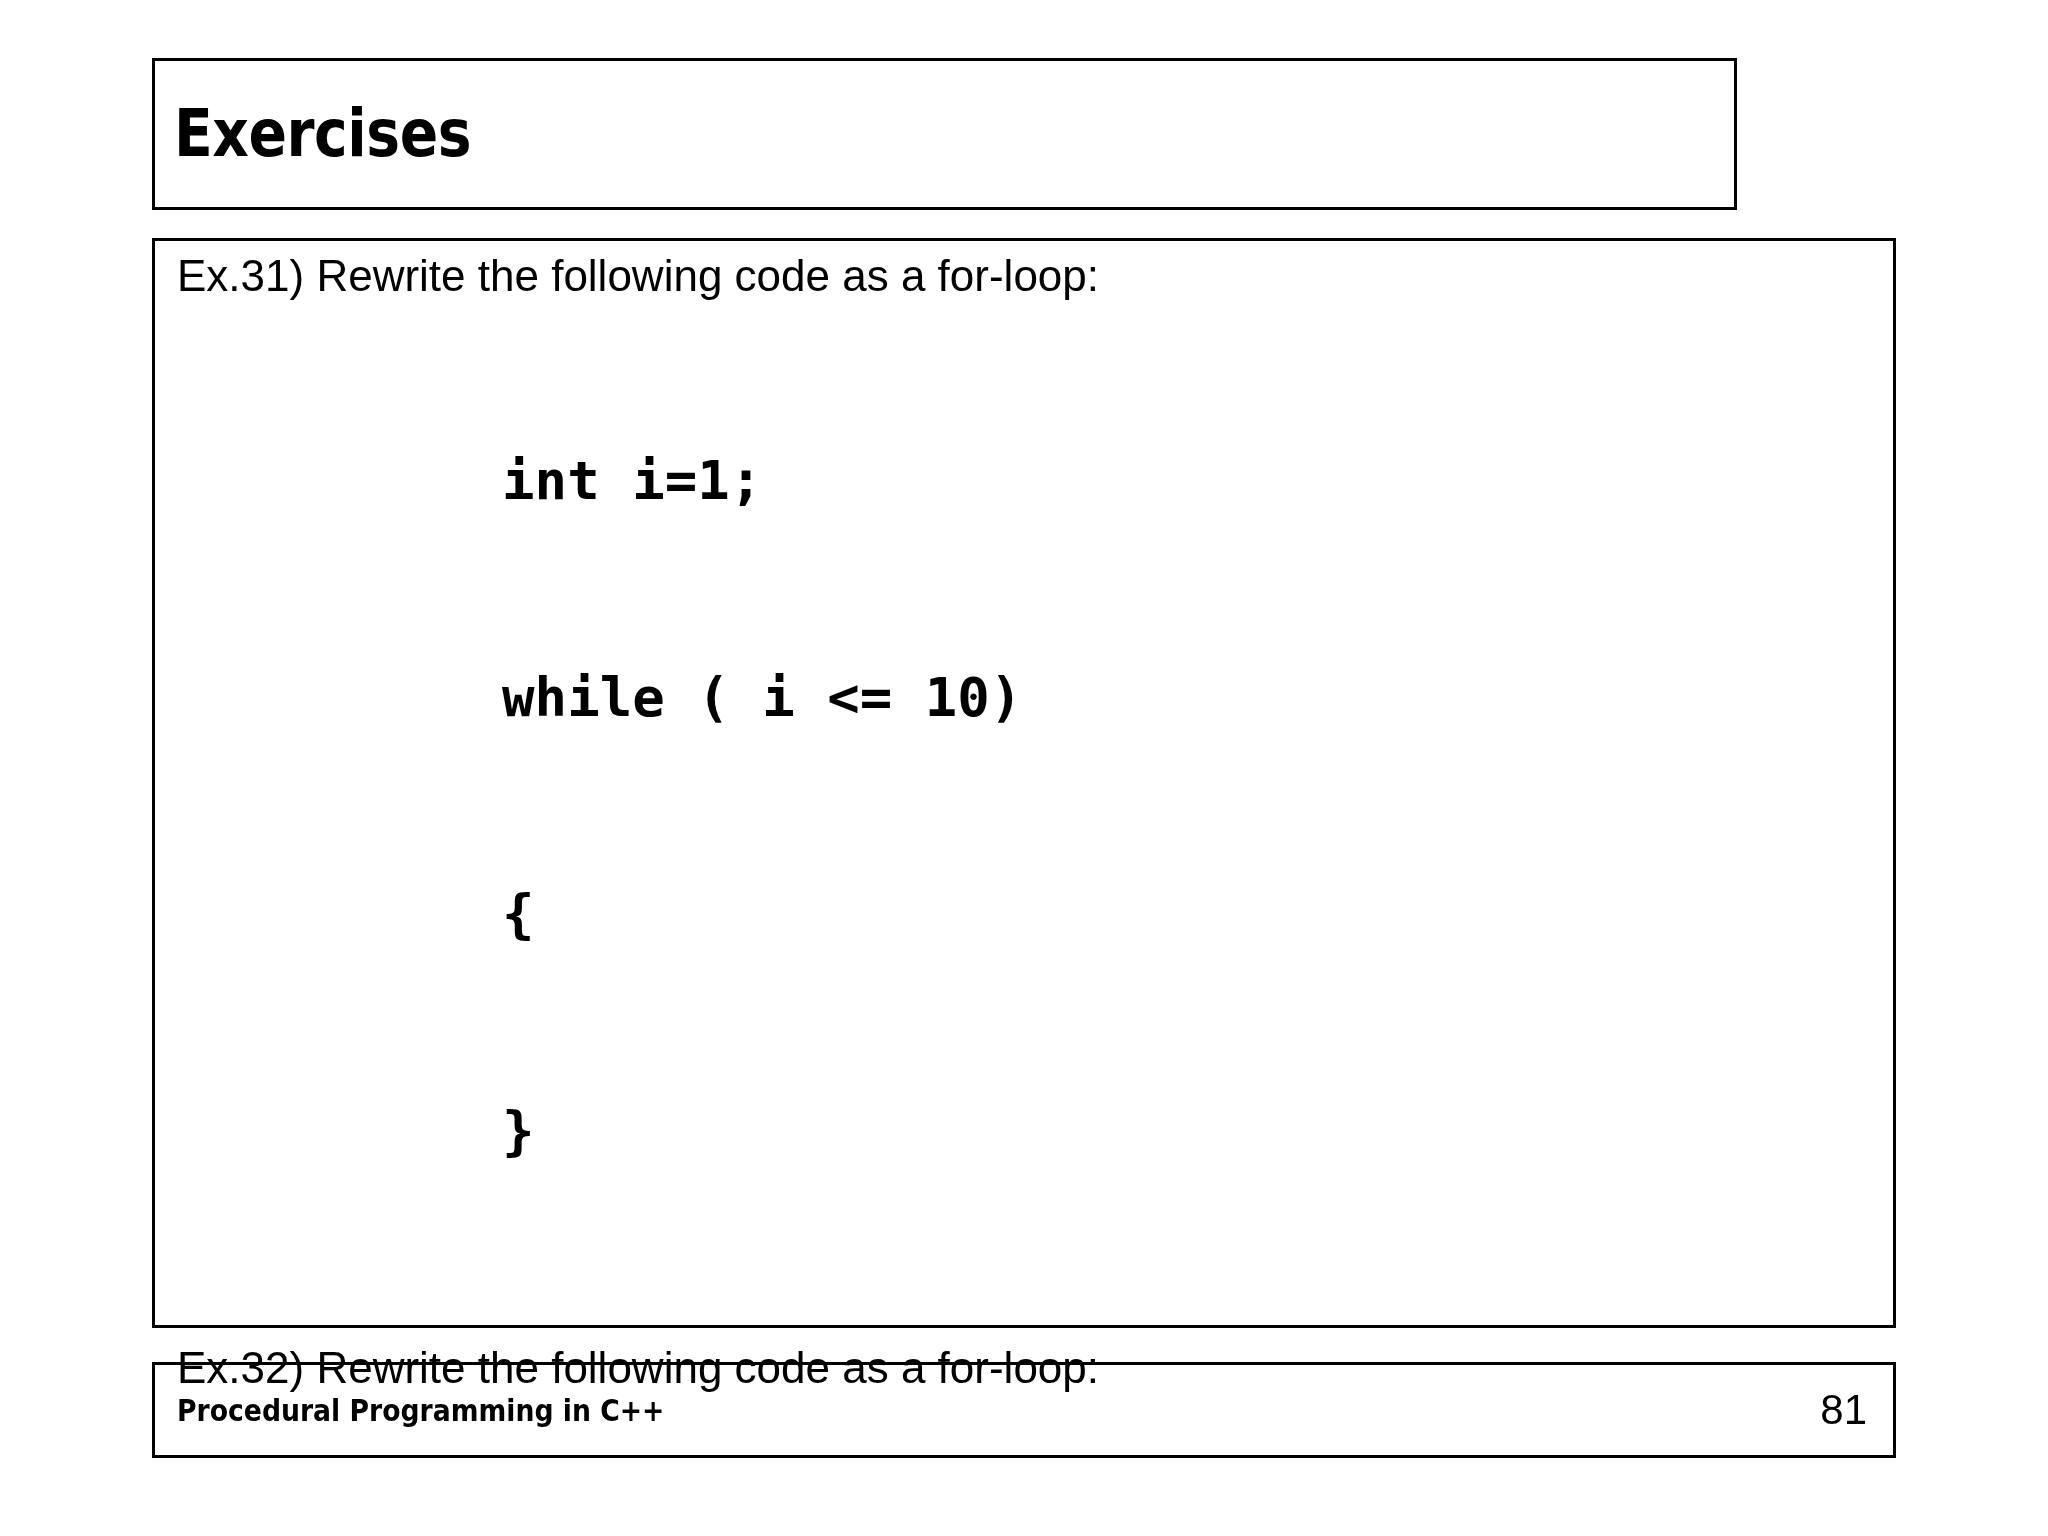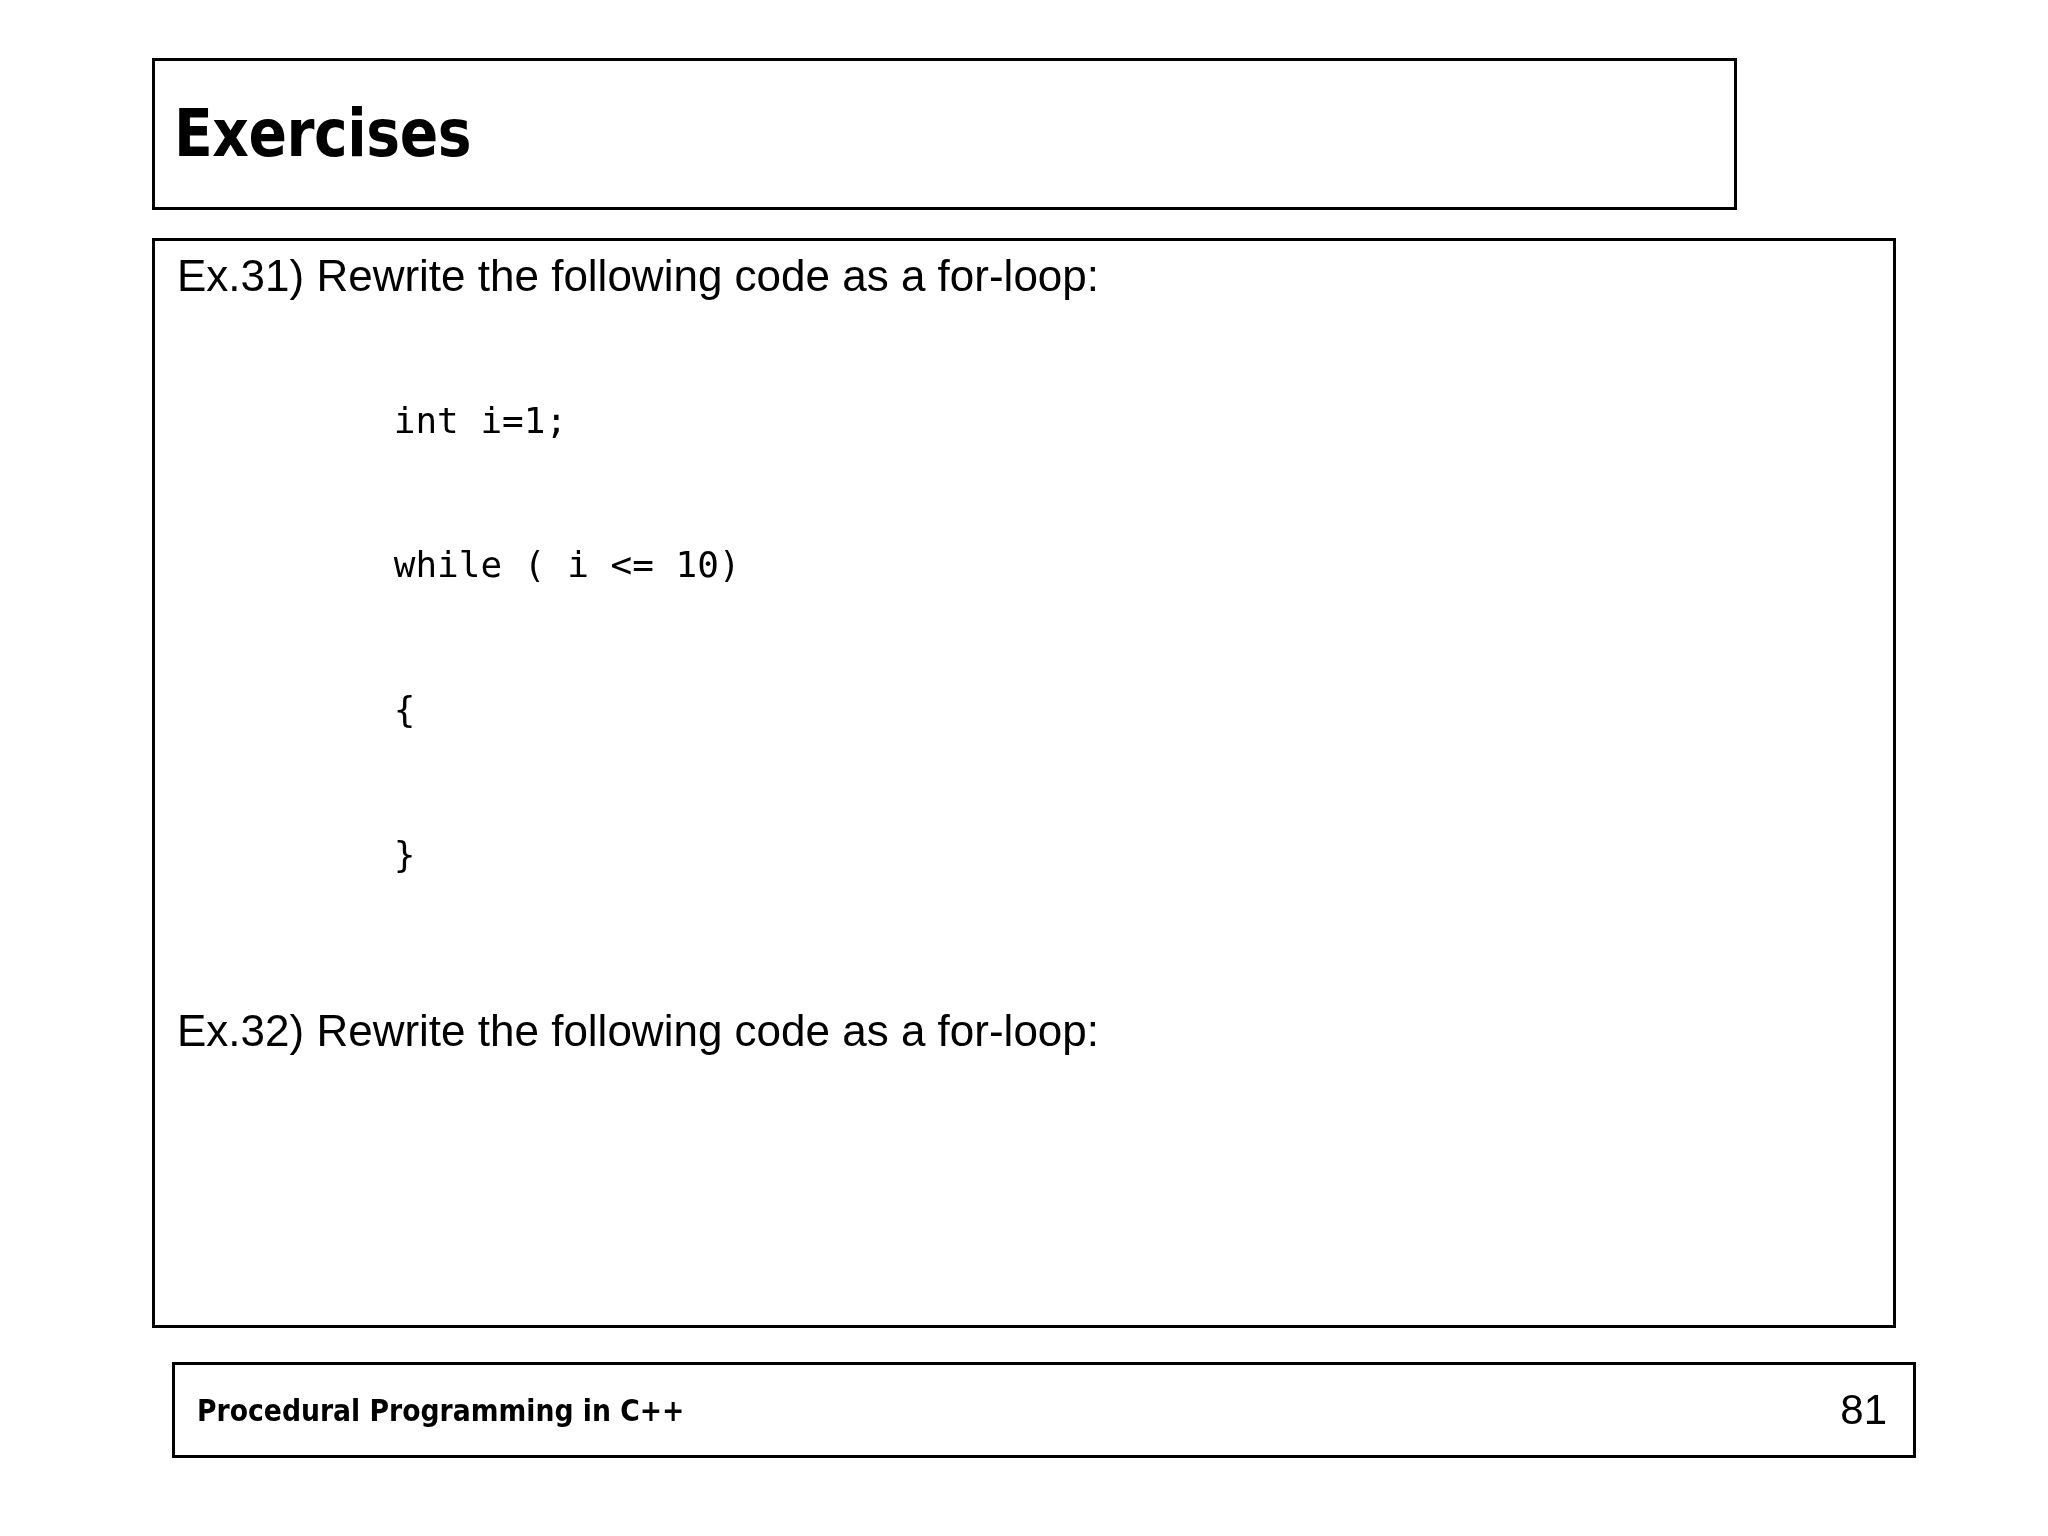--- a/index.html
+++ b/index.html
@@ -64,44 +64,44 @@
   }
   .ex-heading {
     font-family: "Liberation Sans", sans-serif;
     font-size: 44px;
     line-height: 1.12;
     padding-left: 22px;
     white-space: nowrap;
   }
   .code-block {
     font-family: "DejaVu Sans Mono", "Liberation Mono", monospace;
-    font-size: 36px;
+    font-size: 54px;
     line-height: 1.34;
     white-space: pre;
     padding-left: 22px;
+    font-weight: bold;
   }
   .code-line {
     white-space: pre;
   }
   .gap-1 { height: 30px; }
 
   
   .footer-box {
     position: absolute;
     left: 152px;
     top: 1362px;
     width: 1744px;
     height: 96px;
     border: 3px solid #000000;
     box-sizing: border-box;
     display: flex;
     align-items: center;
     justify-content: space-between;
     padding: 0 26px 0 22px;
-    margin-left: 20px;
   }
   .footer-left {
     font-family: "DejaVu Sans", sans-serif;
     font-weight: bold;
     font-size: 31px;
     transform: scaleX(0.86);
     transform-origin: left center;
     white-space: nowrap;
   }
   .footer-right {

